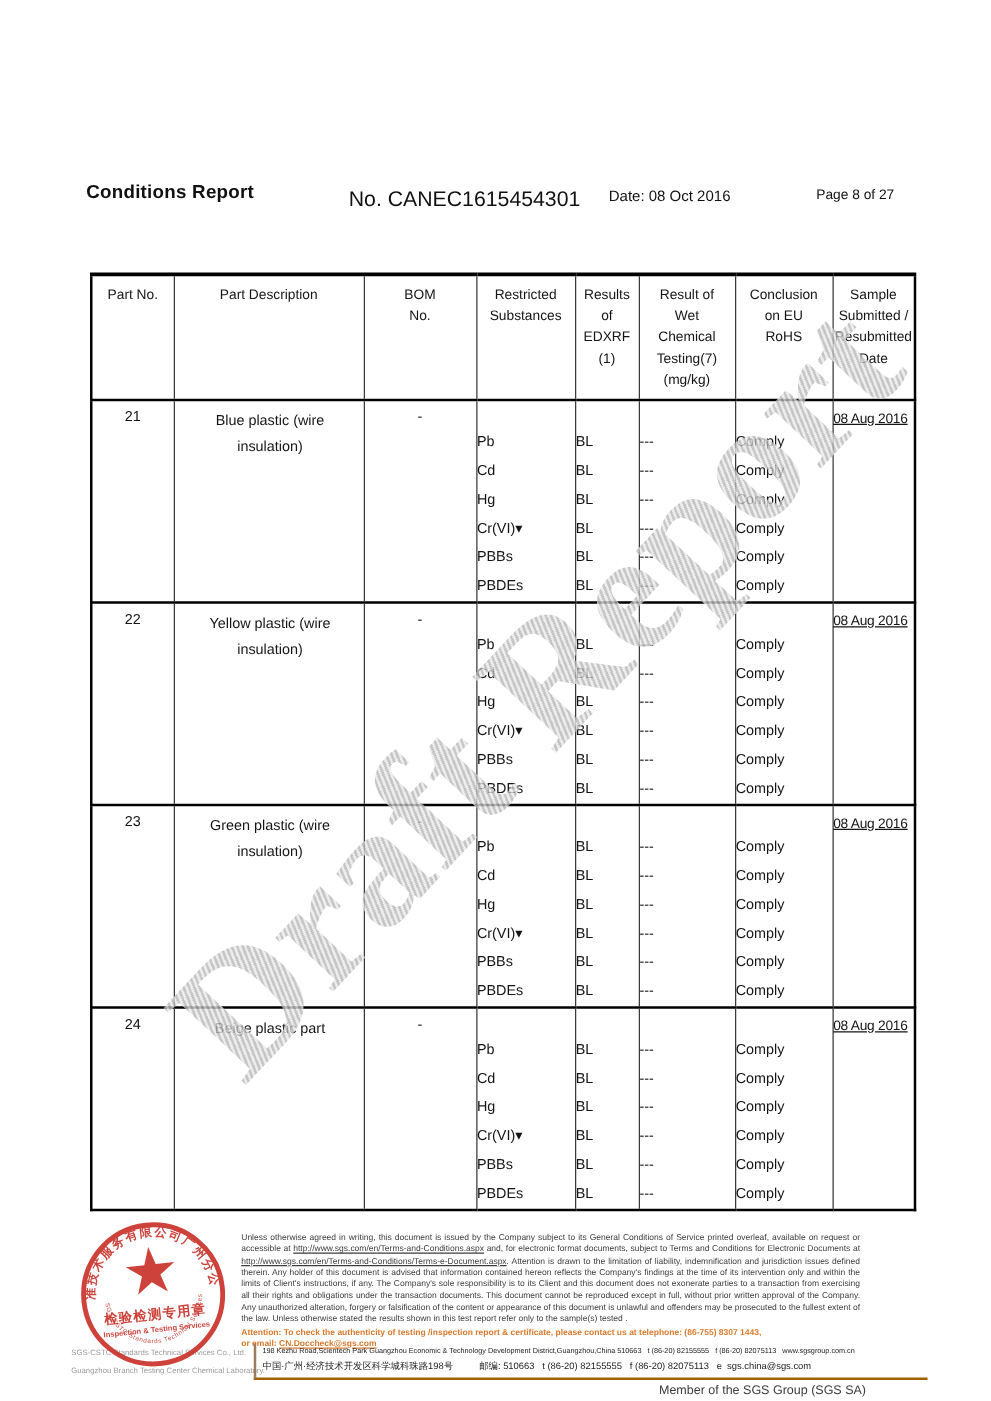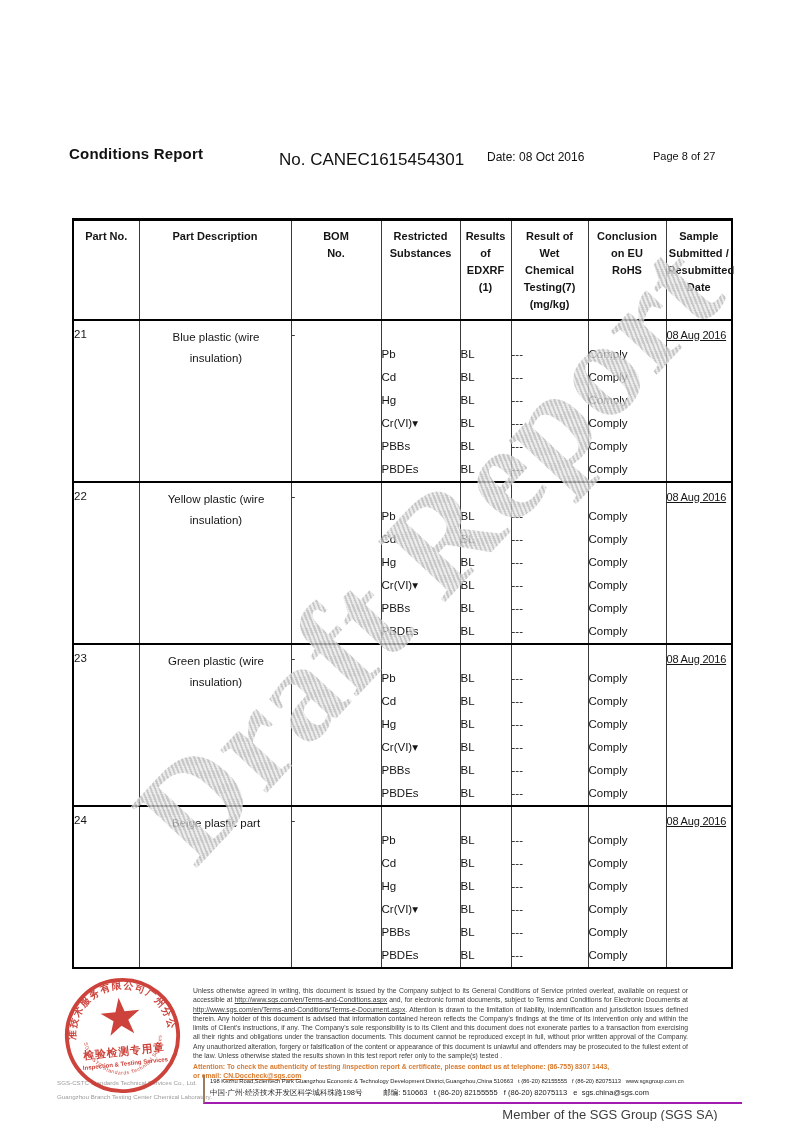--- a/index.html
+++ b/index.html
@@ -10,31 +10,31 @@
   .hdr span{position:absolute;white-space:nowrap;}
   .h-title{left:69px;top:145px;font-size:15px;font-weight:bold;letter-spacing:.2px;}
   .h-no{left:279px;top:150px;font-size:17px;}
   .h-date{left:487px;top:150px;font-size:12px;}
   .h-page{left:637px;top:150px;font-size:11px;margin-left:16px;}
 
   
   table.rt{position:absolute;left:72px;top:218px;width:659px;border-collapse:collapse;
            table-layout:fixed;font-size:11.5px;color:#151515;}
   .rt th{border:1px solid #3a3a3a;border-top:3px solid #000;border-bottom:2.5px solid #000;
-         font-size:11px;font-weight:bold;vertical-align:top;padding:7px 1px 0 1px;
+         font-size:11px;font-weight:normal;vertical-align:top;padding:7px 1px 0 1px;
          line-height:17px;white-space:pre-line;height:100px;box-sizing:border-box;}
   .rt th:first-child{border-left:2.5px solid #000;}
   .rt th:last-child{border-right:2.5px solid #000;}
   .rt td{border:1px solid #3a3a3a;border-bottom:2.5px solid #000;vertical-align:top;
          box-sizing:border-box;padding:0;}
   .rt td:first-child{border-left:2.5px solid #000;}
   .rt td:last-child{border-right:2.5px solid #000;}
   tr.part-row{height:147px;}
   td.top{padding-top:7px;}
-  td.ctr{}
+  td.ctr{text-align:center;}
   td.desc{padding:6px 6px 0 8px;text-align:center;line-height:21px;}
   td.stack{padding-top:22px;text-align:left;}
   .sline{height:23px;line-height:23px;}
   td.date{padding-top:8px;text-align:left;font-size:11px;letter-spacing:-.2px;text-decoration:underline;}
 
   
   .watermark{position:absolute;left:428px;top:552px;transform:translate(-50%,-50%) rotate(-47deg);
              pointer-events:none;white-space:nowrap;opacity:.78;z-index:3;}
   .wm-text{font-family:"Liberation Serif","DejaVu Serif",serif;font-weight:bold;
            font-size:138px;color:#c6c6c6;letter-spacing:1px;}
@@ -53,25 +53,25 @@
   .ringb{font-size:5.2px;letter-spacing:.6px;}
   .st1{font-size:11px;font-weight:bold;letter-spacing:1px;}
   .st2{font-size:6.2px;font-weight:bold;}
 
   .disc{position:absolute;left:193px;top:986px;width:495px;font-size:6.8px;line-height:9.3px;
         text-align:justify;color:#3d3d3d;}
   .u{text-decoration:underline;}
   .attn{position:absolute;left:193px;top:1061.5px;width:495px;font-size:6.8px;line-height:9.3px;
         color:#d97a2e;font-weight:bold;}
   .addr{position:absolute;left:203px;top:1075px;width:539px;border-left:2px solid #9c7c5e;
-        border-bottom:2px solid #a21caf;padding:1px 0 3px 5px;box-sizing:border-box;z-index:1;}
+        border-bottom:2px solid #a16207;padding:1px 0 3px 5px;box-sizing:border-box;z-index:1;}
   .a1{font-size:5.8px;line-height:11px;white-space:pre;color:#222;}
   .a2{font-size:7.5px;line-height:12px;white-space:pre;color:#222;}
   .member{position:absolute;left:480px;top:1107px;width:260px;text-align:center;
-          font-size:13px;color:#3d3d3d;}
+          font-size:10px;color:#3d3d3d;}
 </style>
 </head>
 <body>
 
 <div class="page">
 
   <div class="hdr">
     <span class="h-title">Conditions Report</span>
     <span class="h-no">No. CANEC1615454301</span>
     <span class="h-date">Date: 08 Oct 2016</span>

